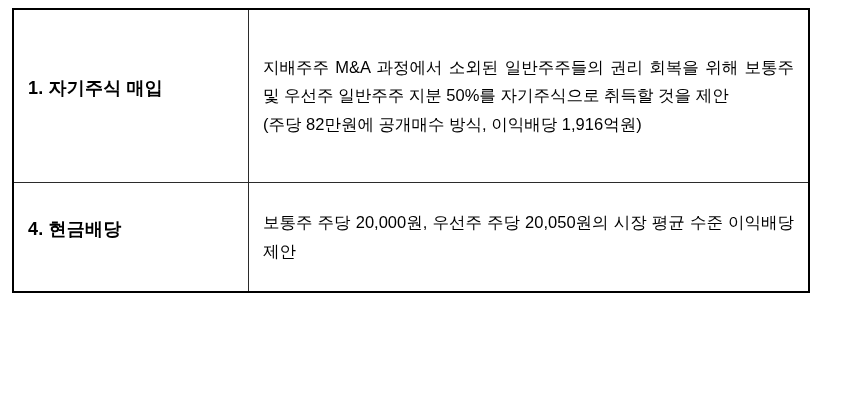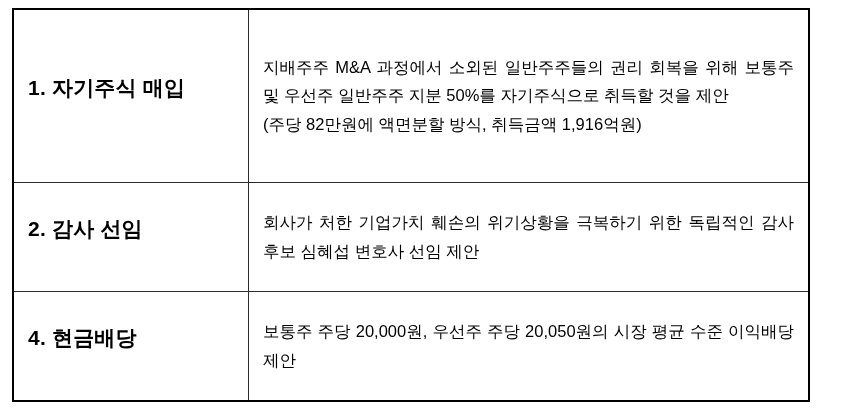--- a/index.html
+++ b/index.html
@@ -22,21 +22,21 @@
     border: 2px solid #000000;
   }
   #proposal-table td {
     border: 1px solid #2b2b2b;
     vertical-align: middle;
     padding: 0;
   }
   #proposal-table tr > td.label-cell {
     width: 210px;
     font-weight: bold;
-    font-size: 21px;
+    font-size: 18px;
     letter-spacing: 0.2px;
     padding: 8px 10px 24px 14px;
     white-space: nowrap;
   }
   #proposal-table tr > td.content-cell {
     font-size: 16.5px;
     padding: 9px 14px 10px 14px;
     line-height: 1.72;
   }
   .content-cell p {
@@ -61,27 +61,21 @@
 </style>
 </head>
 <body>
 
 <table id="proposal-table">
   <tbody>
     <tr class="row-1">
       <td class="label-cell">1. 자기주식 매입</td>
       <td class="content-cell">
         <p>지배주주 M&amp;A 과정에서 소외된 일반주주들의 권리 회복을 위해 보통주 및 우선주 일반주주 지분 50%를 자기주식으로 취득할 것을 제안</p>
-        <p class="note">(주당 82만원에 액면분할 방식, 취득금액 1,916억원)</p>
-      </td>
-    </tr>
-    <tr class="row-2">
-      <td class="label-cell">2. 감사 선임</td>
-      <td class="content-cell">
-        <p>회사가 처한 기업가치 훼손의 위기상황을 극복하기 위한 독립적인 감사 후보 심혜섭 변호사 선임 제안</p>
+        <p class="note">(주당 82만원에 공개매수 방식, 이익배당 1,916억원)</p>
       </td>
     </tr>
     <tr class="row-4">
       <td class="label-cell">4. 현금배당</td>
       <td class="content-cell">
         <p>보통주 주당 20,000원, 우선주 주당 20,050원의 시장 평균 수준 이익배당 제안</p>
       </td>
     </tr>
   </tbody>
 </table>

